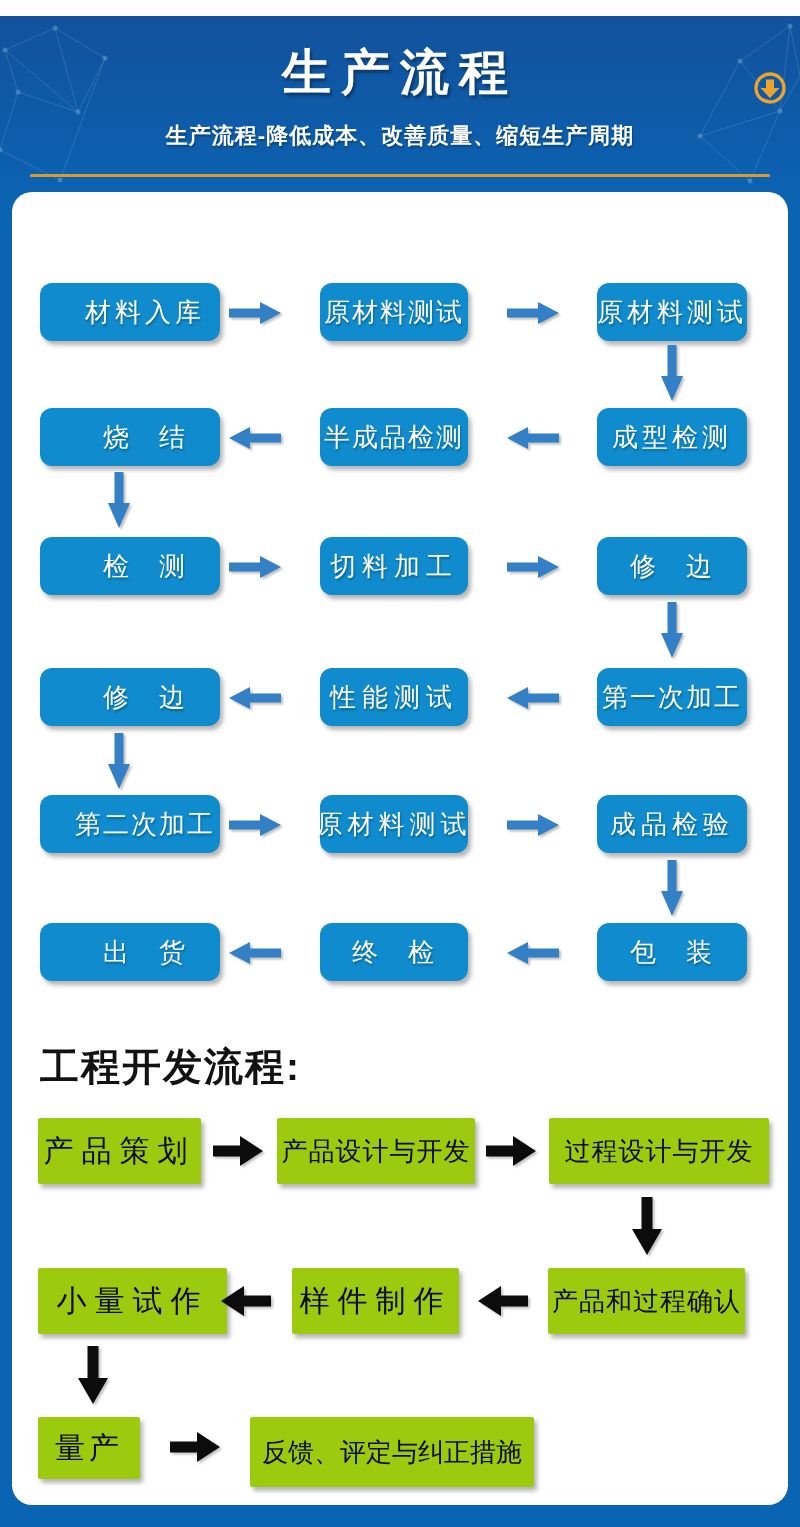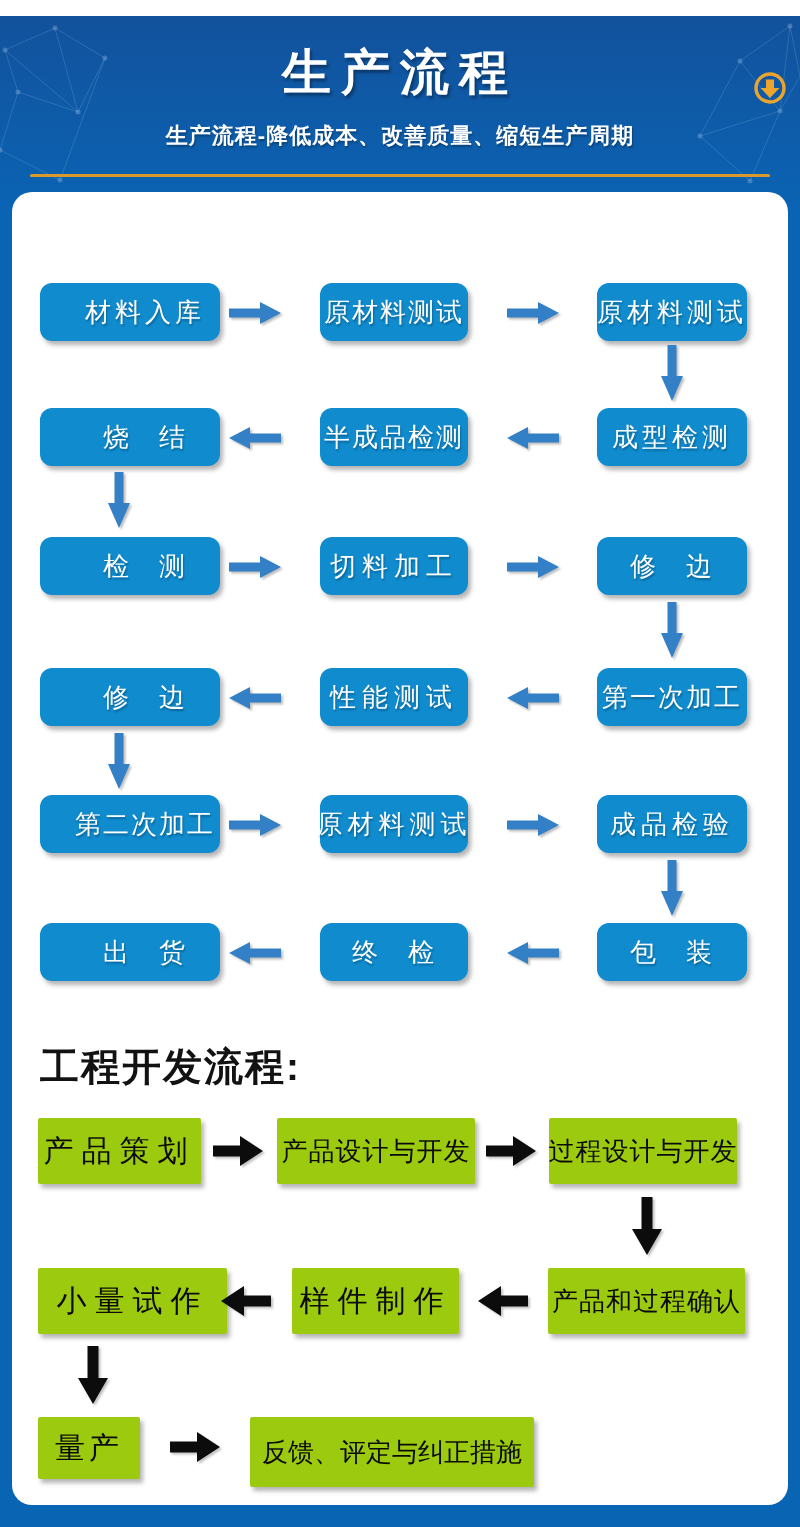--- a/index.html
+++ b/index.html
@@ -196,21 +196,21 @@
   <h2 class="sec-heading eng">工程开发流程:</h2>
 
   <div class="gbox gfs30 ls8" style="left:38px;top:1118px;width:163px">产品策划</div>
   <svg class="arr arr-black" style="left:213px;top:1136px;width:50px;height:30px">
       <use href="#arr-blk-r"></use>
     </svg>
   <div class="gbox gfs26 ls1" style="left:277px;top:1118px;width:198px">产品设计与开发</div>
   <svg class="arr arr-black" style="left:486px;top:1136px;width:50px;height:30px">
       <use href="#arr-blk-r"></use>
     </svg>
-  <div class="gbox gfs26 ls1" style="left:549px;top:1118px;width:188px">过程设计与开发</div>
+  <div class="gbox gfs26 ls1" style="left:549px;top:1118px;width:220px">过程设计与开发</div>
   <svg class="arr arr-black" style="left:632px;top:1197px;width:30px;height:58px">
       <use href="#arr-blk-d"></use>
     </svg>
 
   <div class="gbox gfs30 ls8" style="left:38px;top:1268px;width:189px">小量试作</div>
   <svg class="arr arr-black" style="left:221px;top:1286px;width:50px;height:30px">
       <use href="#arr-blk-l"></use>
     </svg>
   <div class="gbox gfs30 ls8" style="left:292px;top:1268px;width:167px">样件制作</div>
   <svg class="arr arr-black" style="left:478px;top:1286px;width:50px;height:30px">

